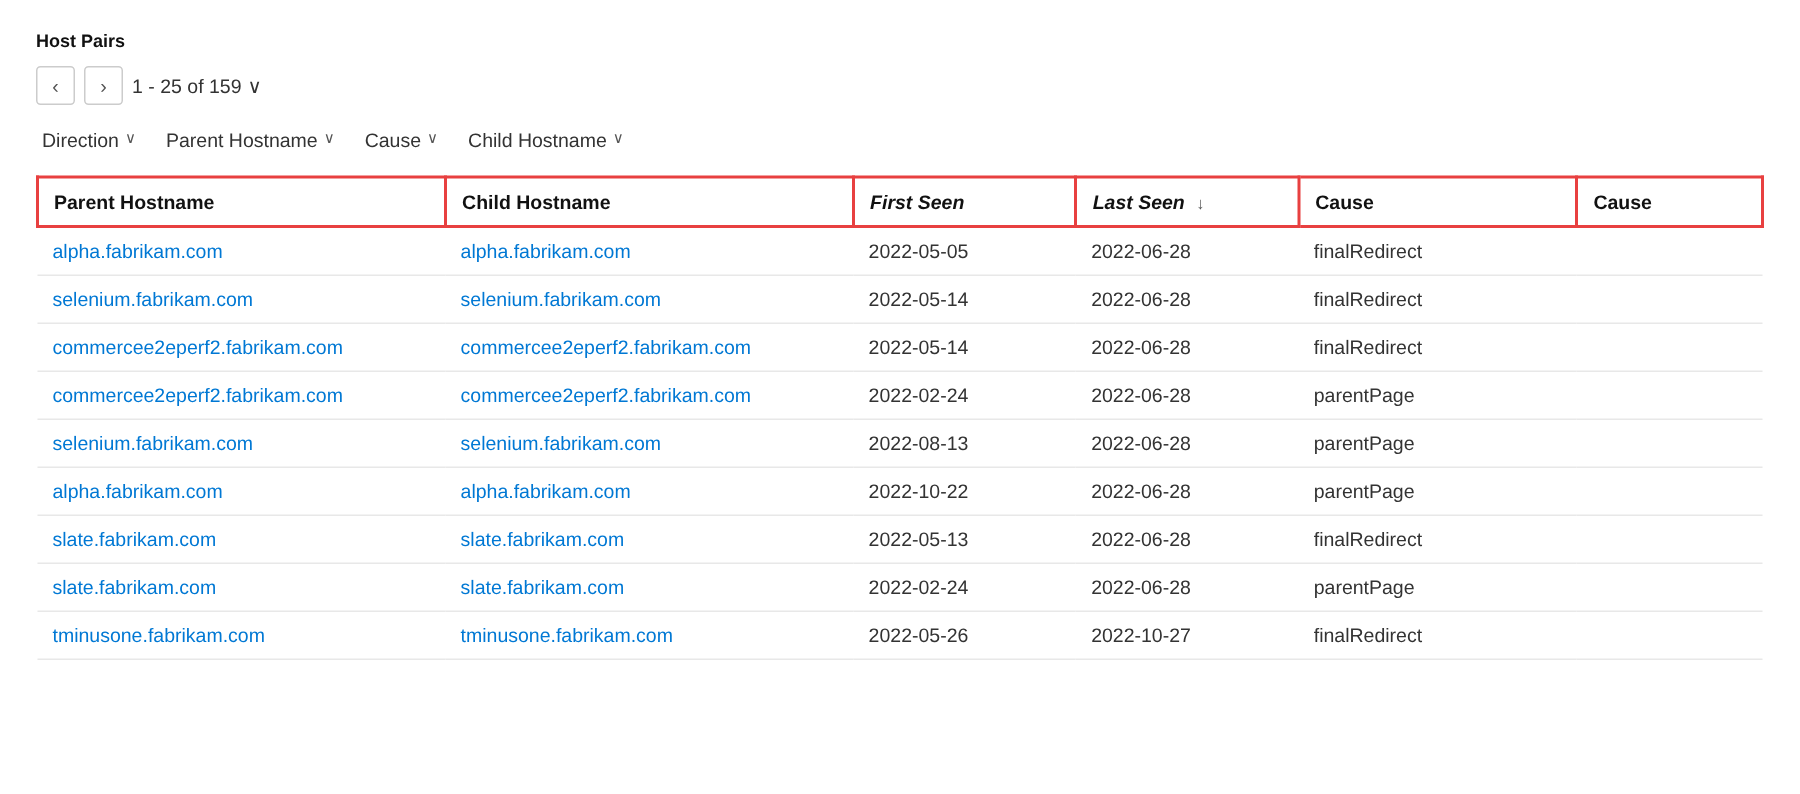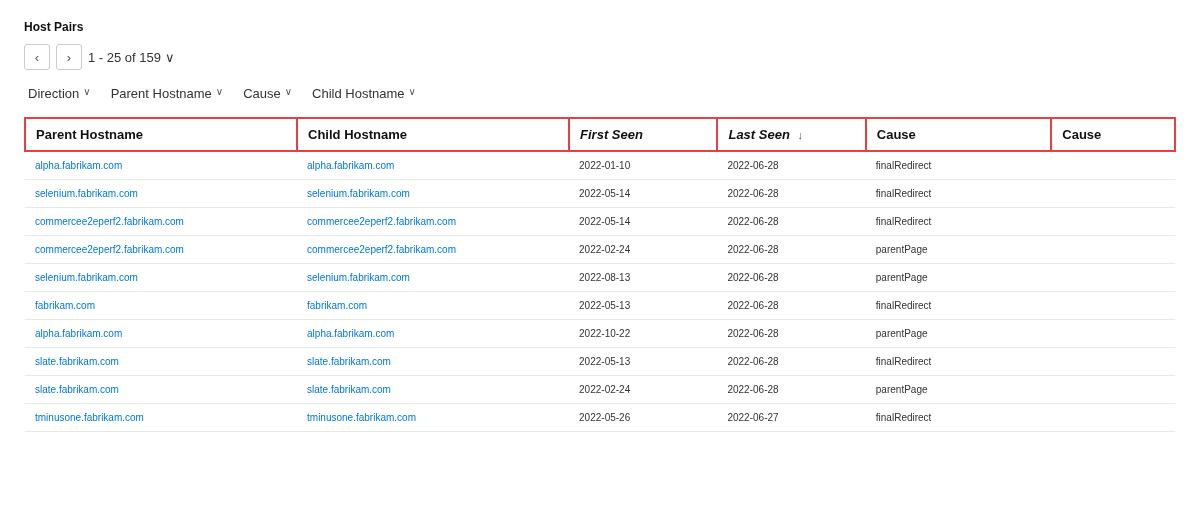--- a/index.html
+++ b/index.html
@@ -79,21 +79,21 @@
       display: inline-block;
       margin-left: 4px;
       font-size: 11px;
       color: #555;
     }
     tbody tr {
       border-bottom: 1px solid #e8e8e8;
     }
     tbody td {
       padding: 8px 10px;
-      font-size: 10px;
+      font-size: 13px;
       color: #333;
       vertical-align: middle;
     }
     .link-cell {
       color: #0078d4;
       cursor: pointer;
       text-decoration: none;
     }
     .th-parent { width: 22%; }
     .th-child { width: 22%; }
@@ -156,21 +156,21 @@
       </th>
       <th class="th-tags">
         <span>Cause</span>
       </th>
     </tr>
   </thead>
   <tbody id="table-body">
   <tr>
     <td><a class="link-cell">alpha.fabrikam.com</a></td>
     <td><a class="link-cell">alpha.fabrikam.com</a></td>
-    <td>2022-01-10</td>
+    <td>2022-05-05</td>
     <td>2022-06-28</td>
     <td>finalRedirect</td>
     <td></td>
   </tr>
       <tr>
     <td><a class="link-cell">selenium.fabrikam.com</a></td>
     <td><a class="link-cell">selenium.fabrikam.com</a></td>
     <td>2022-05-14</td>
     <td>2022-06-28</td>
     <td>finalRedirect</td>
@@ -191,28 +191,20 @@
     <td>2022-06-28</td>
     <td>parentPage</td>
     <td></td>
   </tr>
       <tr>
     <td><a class="link-cell">selenium.fabrikam.com</a></td>
     <td><a class="link-cell">selenium.fabrikam.com</a></td>
     <td>2022-08-13</td>
     <td>2022-06-28</td>
     <td>parentPage</td>
-    <td></td>
-  </tr>
-      <tr>
-    <td><a class="link-cell">fabrikam.com</a></td>
-    <td><a class="link-cell">fabrikam.com</a></td>
-    <td>2022-05-13</td>
-    <td>2022-06-28</td>
-    <td>finalRedirect</td>
     <td></td>
   </tr>
       <tr>
     <td><a class="link-cell">alpha.fabrikam.com</a></td>
     <td><a class="link-cell">alpha.fabrikam.com</a></td>
     <td>2022-10-22</td>
     <td>2022-06-28</td>
     <td>parentPage</td>
     <td></td>
   </tr>
@@ -229,18 +221,18 @@
     <td><a class="link-cell">slate.fabrikam.com</a></td>
     <td>2022-02-24</td>
     <td>2022-06-28</td>
     <td>parentPage</td>
     <td></td>
   </tr>
       <tr>
     <td><a class="link-cell">tminusone.fabrikam.com</a></td>
     <td><a class="link-cell">tminusone.fabrikam.com</a></td>
     <td>2022-05-26</td>
-    <td>2022-06-27</td>
+    <td>2022-10-27</td>
     <td>finalRedirect</td>
     <td></td>
   </tr>
     </tbody>
 </table>
 
 </body></html>

